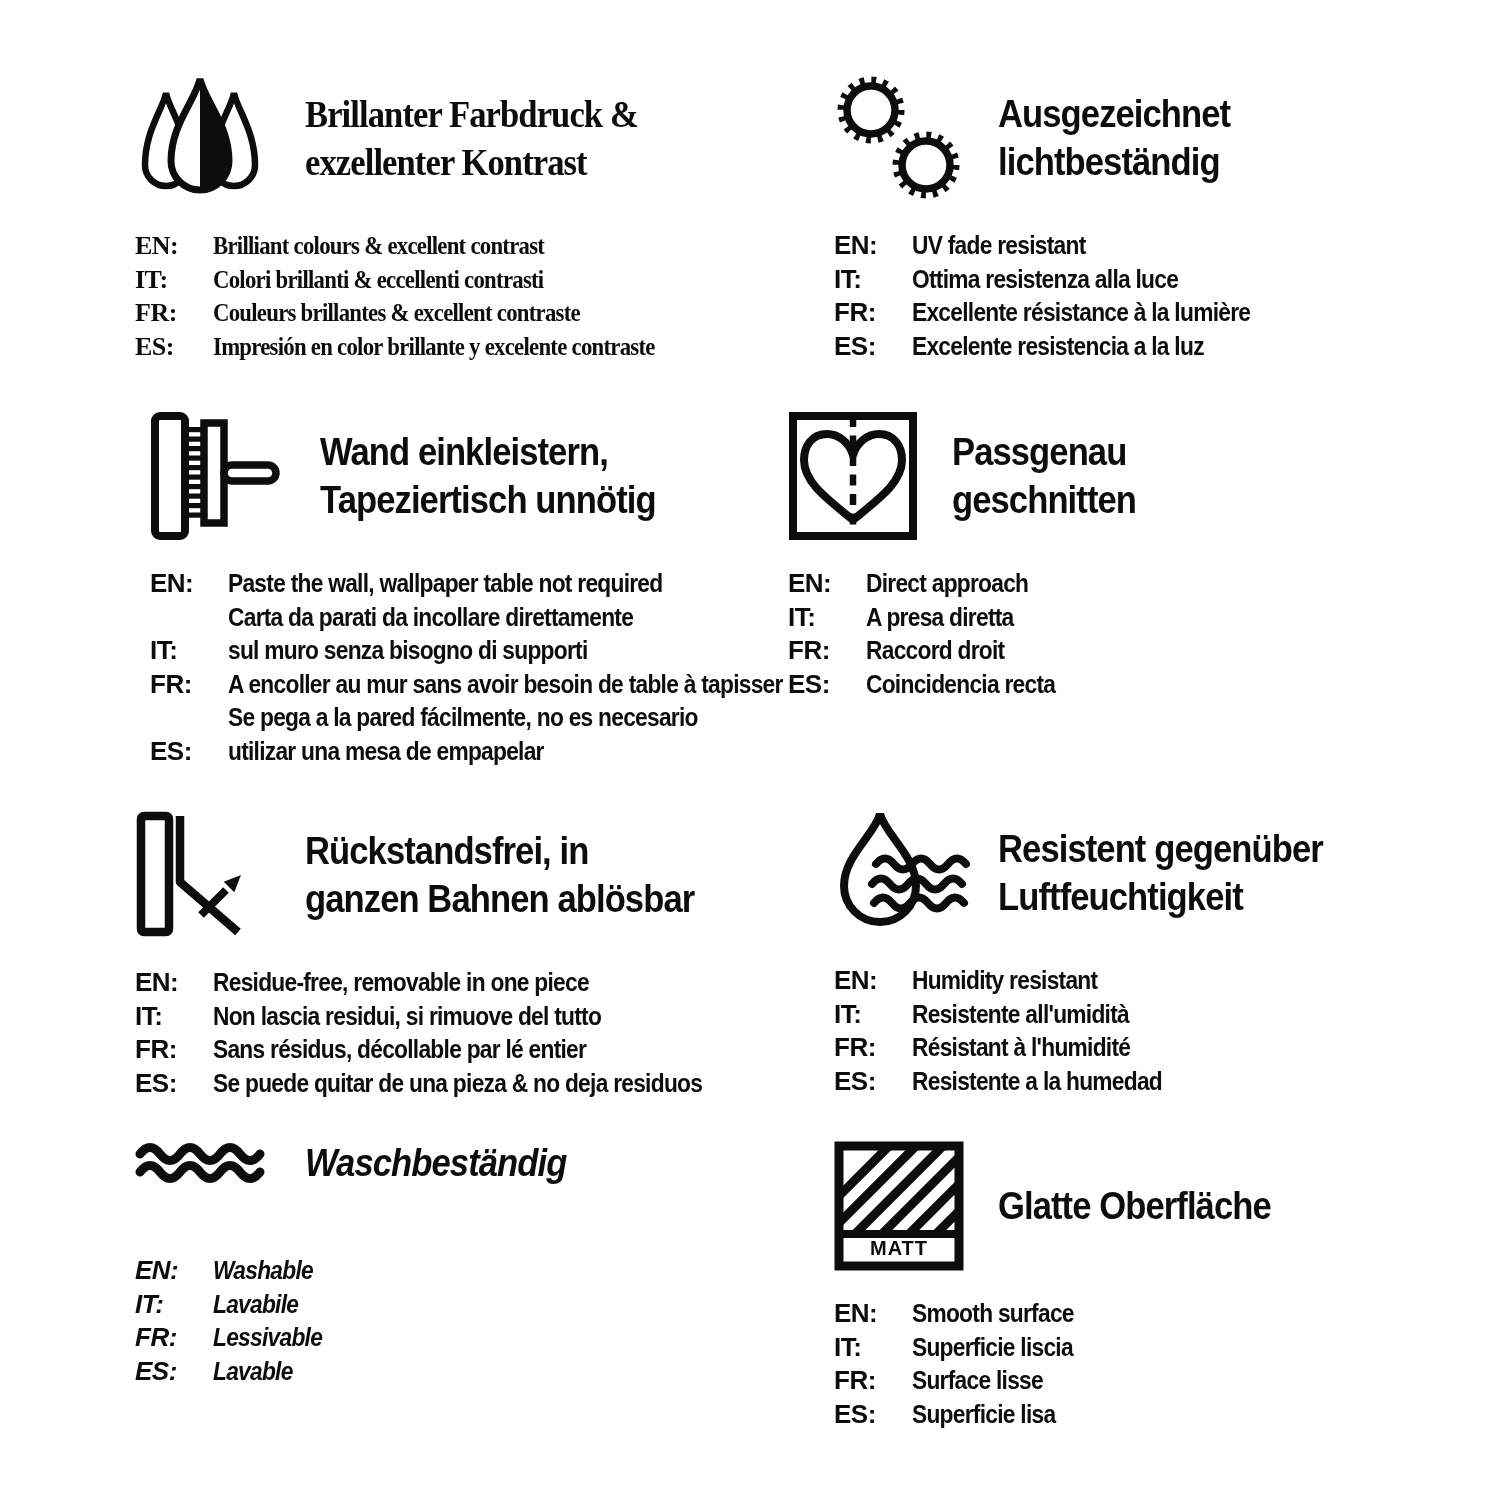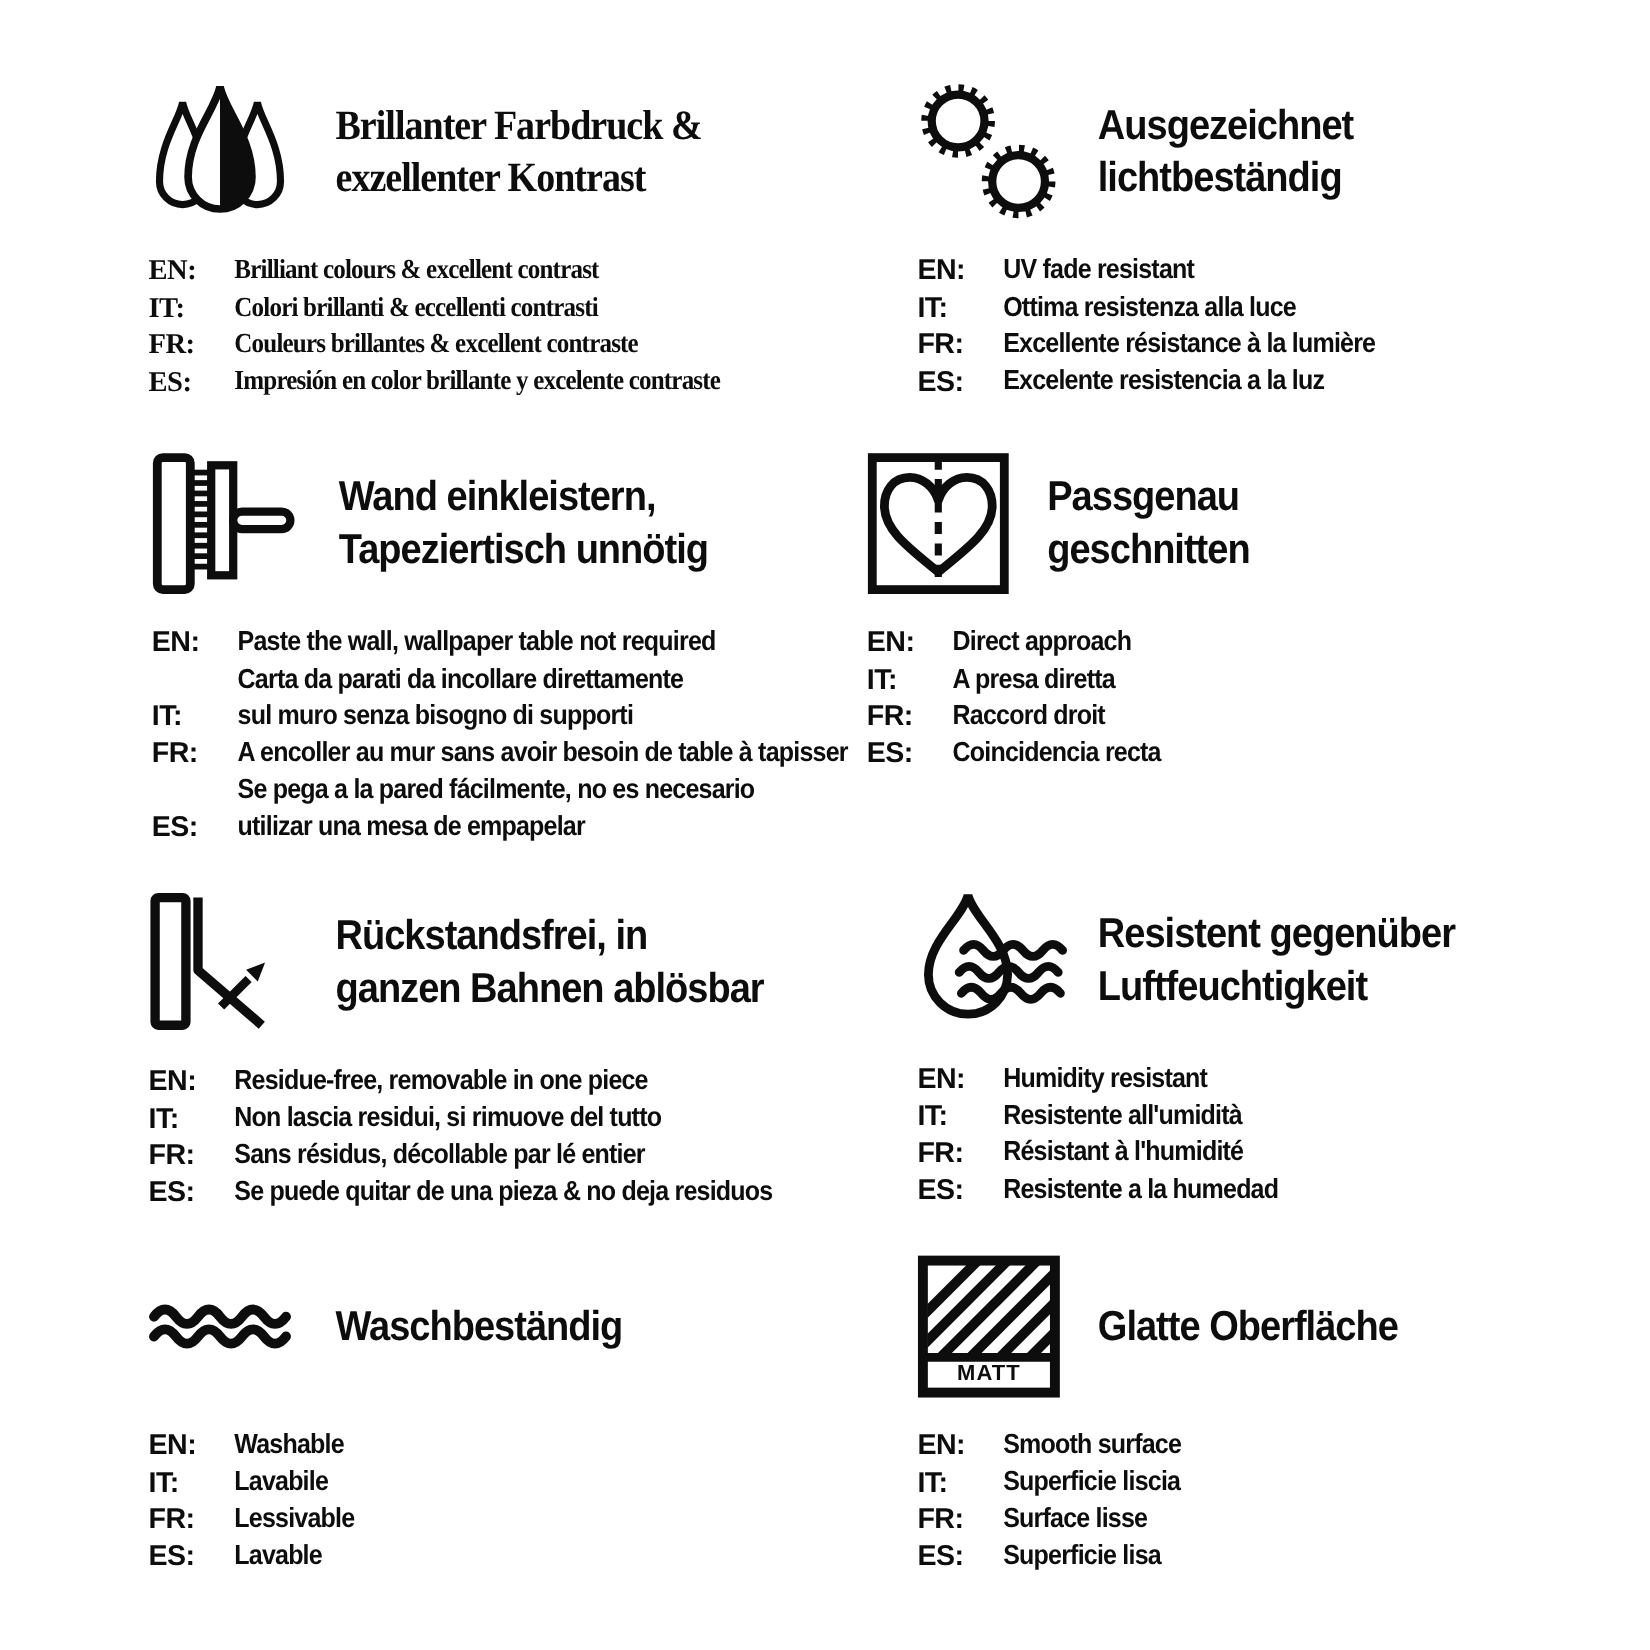--- a/index.html
+++ b/index.html
@@ -99,21 +99,21 @@
         <span class="lang-label">FR:</span>
         <span class="lang-text">Excellente résistance à la lumière</span>
       </div>
     <div class="lang-row">
         <span class="lang-label">ES:</span>
         <span class="lang-text">Excelente resistencia a la luz</span>
       </div>
   </div>
 </section>
 
-<section class="cell" style="left:138px; top:411px; width:700px;">
+<section class="cell" style="left:150px; top:411px; width:700px;">
   <div class="header">
     <span class="icon-box">
       <svg width="140" height="130" viewBox="0 0 140 130">
         <rect x="5" y="5" width="30" height="120" rx="5" fill="none" stroke="currentColor" stroke-width="8"></rect>
         <rect x="36" y="16" width="18" height="5.2" fill="currentColor"></rect>
         <rect x="36" y="25.5" width="18" height="5.2" fill="currentColor"></rect>
         <rect x="36" y="35" width="18" height="5.2" fill="currentColor"></rect>
         <rect x="36" y="44.5" width="18" height="5.2" fill="currentColor"></rect>
         <rect x="36" y="54" width="18" height="5.2" fill="currentColor"></rect>
         <rect x="36" y="63.5" width="18" height="5.2" fill="currentColor"></rect>
@@ -241,21 +241,21 @@
         <span class="lang-label">FR:</span>
         <span class="lang-text">Résistant à l'humidité</span>
       </div>
     <div class="lang-row">
         <span class="lang-label">ES:</span>
         <span class="lang-text">Resistente a la humedad</span>
       </div>
   </div>
 </section>
 
-<section class="cell" style="left:135px; top:1141px; width:700px;">
+<section class="cell" style="left:135px; top:1098px; width:700px;font-style:italic;">
   <div class="header">
     <span class="icon-box">
       <svg width="130" height="130" viewBox="0 0 130 130">
         <path d="M 5,56 q 10,-13 20,0 q 10,13 20,0 q 10,-13 20,0 q 10,13 20,0 q 10,-13 20,0 q 10,13 20,0" fill="none" stroke="currentColor" stroke-width="9" stroke-linecap="round"></path>
         <path d="M 5,74 q 10,-13 20,0 q 10,13 20,0 q 10,-13 20,0 q 10,13 20,0 q 10,-13 20,0 q 10,13 20,0" fill="none" stroke="currentColor" stroke-width="9" stroke-linecap="round"></path>
       </svg>
     </span>
     <h2 class="title">Waschbeständig</h2>
   </div>
   <div class="langs">

